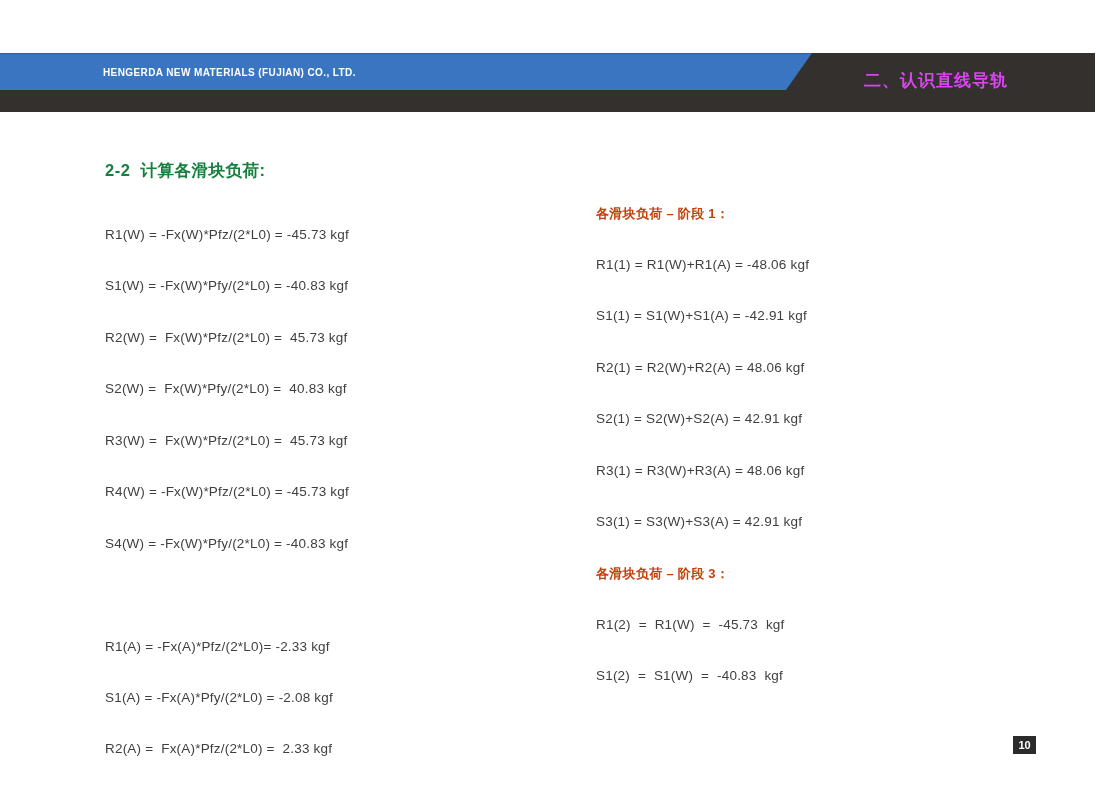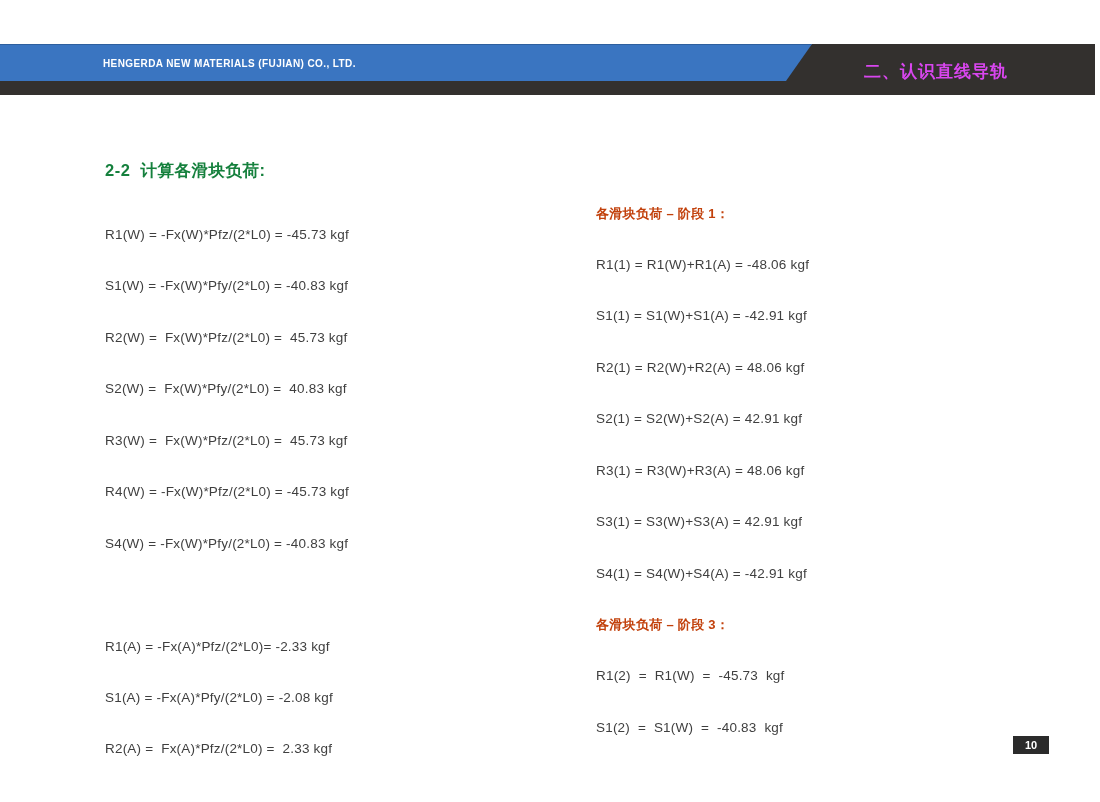--- a/index.html
+++ b/index.html
@@ -1,21 +1,21 @@
 <!DOCTYPE html>
 <html><head>
 <meta charset="utf-8">
 <style>
   html,body{margin:0;padding:0;background:#fff;}
   .slide{
     position:relative;width:1100px;height:802px;background:#ffffff;overflow:hidden;
     font-family:"Liberation Sans",sans-serif;
   }
   
-  .band{position:absolute;left:0;top:44px;width:1095px;height:51px;background:#33302e;}
+  .band{position:absolute;left:0;top:53px;width:1095px;height:59px;background:#33302e;}
   .band-blue{
     position:absolute;left:0;top:0;width:812px;height:37px;background:#3a75c1;
     clip-path:polygon(0 0,100% 0,calc(100% - 26px) 100%,0 100%);
     display:flex;align-items:center;
     border-top:1px solid #2e5f9e;box-sizing:border-box;
   }
   .company{margin-left:103px;color:#ffffff;font-weight:bold;font-size:10px;letter-spacing:0.4px;}
   .section-title{
     position:absolute;right:87px;top:0;height:55px;line-height:55px;
     color:#d946ef;font-weight:bold;font-size:17px;letter-spacing:1px;
@@ -25,21 +25,21 @@
     position:absolute;left:105px;top:160px;font-size:16.5px;font-weight:bold;
     color:#15803d;letter-spacing:0.5px;white-space:pre;
   }
   .col{position:absolute;white-space:pre;font-size:13.5px;color:#3f3f3f;letter-spacing:0.2px;}
   .col .fline{height:21.45px;line-height:21.45px;}
   .left-col{left:105px;top:194px;}
   .right-col{left:596px;top:172.5px;}
   .subhead{color:#c2410c;font-weight:bold;font-size:13px;letter-spacing:0.3px;}
   
   .page-num{
-    position:absolute;left:1013px;top:736px;width:36px;height:18px;background:#2b2b2b;
+    position:absolute;left:1013px;top:736px;width:23px;height:18px;background:#2b2b2b;
     color:#ffffff;font-size:11px;font-weight:bold;
     display:flex;align-items:center;justify-content:center;
   }
 </style>
 </head>
 <body>
 
 <div class="slide">
 
   <div class="band">
@@ -80,21 +80,20 @@
   </div>
 
   <div class="col right-col">
     <div class="fline subhead">各滑块负荷 – 阶段 1：</div>
     <div class="fline">R1(1) = R1(W)+R1(A) = -48.06 kgf</div>
     <div class="fline">S1(1) = S1(W)+S1(A) = -42.91 kgf</div>
     <div class="fline">R2(1) = R2(W)+R2(A) = 48.06 kgf</div>
     <div class="fline">S2(1) = S2(W)+S2(A) = 42.91 kgf</div>
     <div class="fline">R3(1) = R3(W)+R3(A) = 48.06 kgf</div>
     <div class="fline">S3(1) = S3(W)+S3(A) = 42.91 kgf</div>
-    <div class="fline">S4(1) = S4(W)+S4(A) = -42.91 kgf</div>
     <div class="fline subhead">各滑块负荷 – 阶段 3：</div>
     <div class="fline">R1(2)  =  R1(W)  =  -45.73  kgf</div>
     <div class="fline">S1(2)  =  S1(W)  =  -40.83  kgf</div>
     
     
     
     
     
     
     

